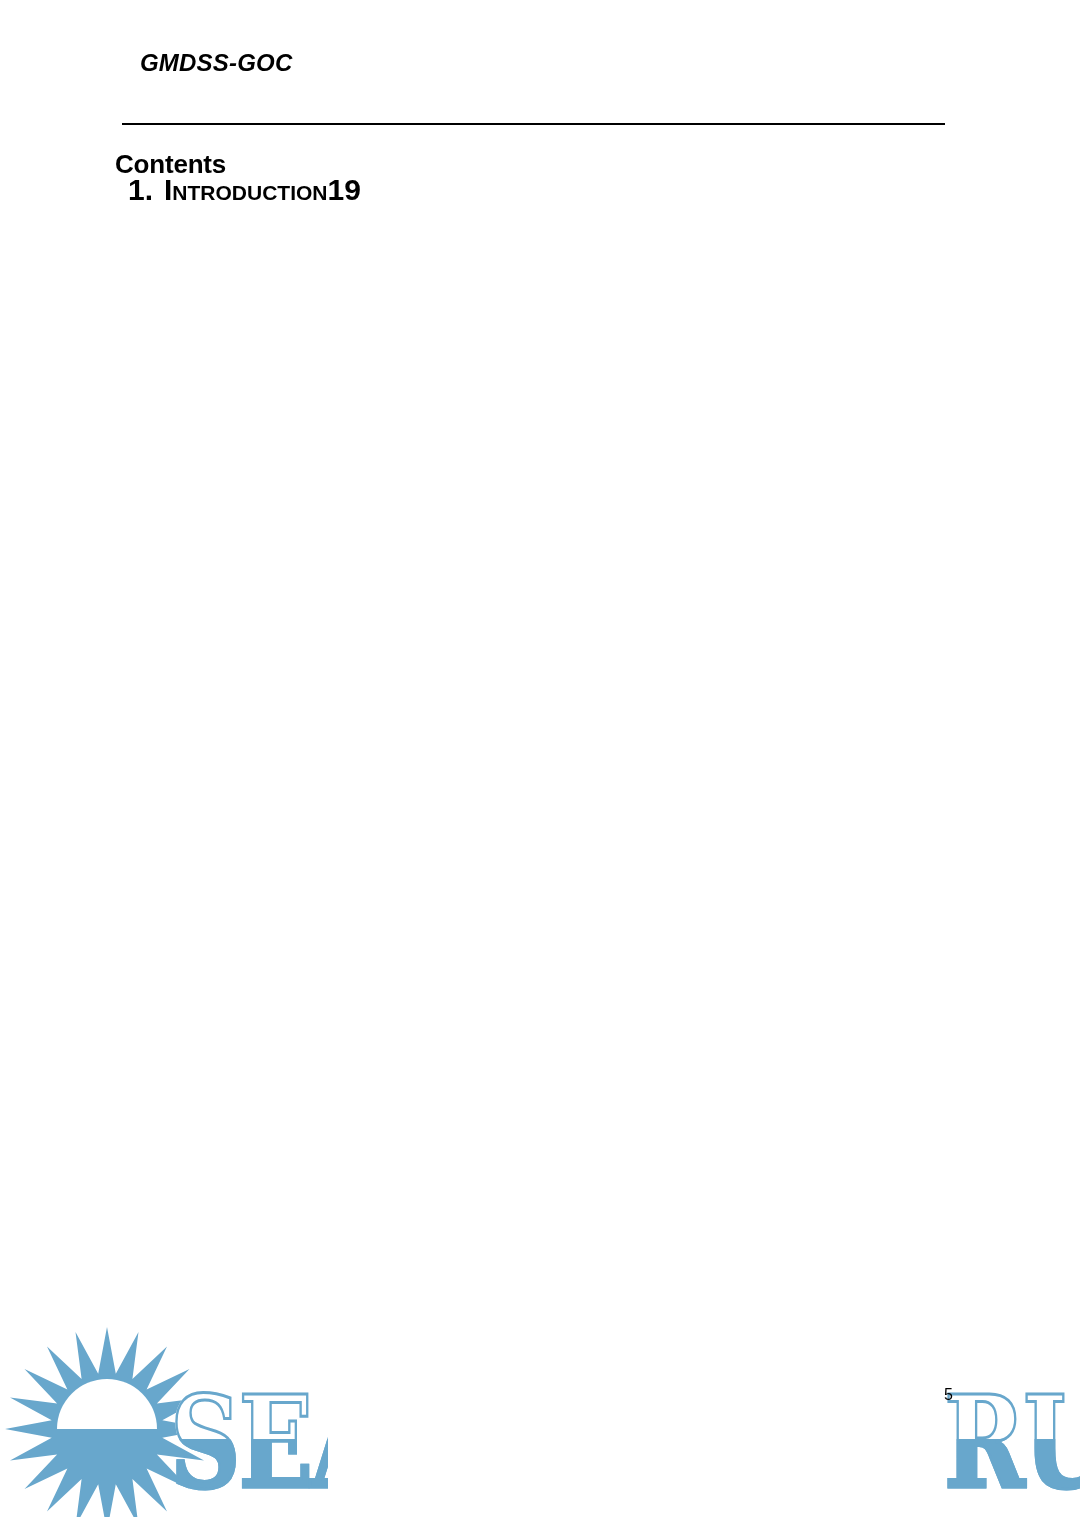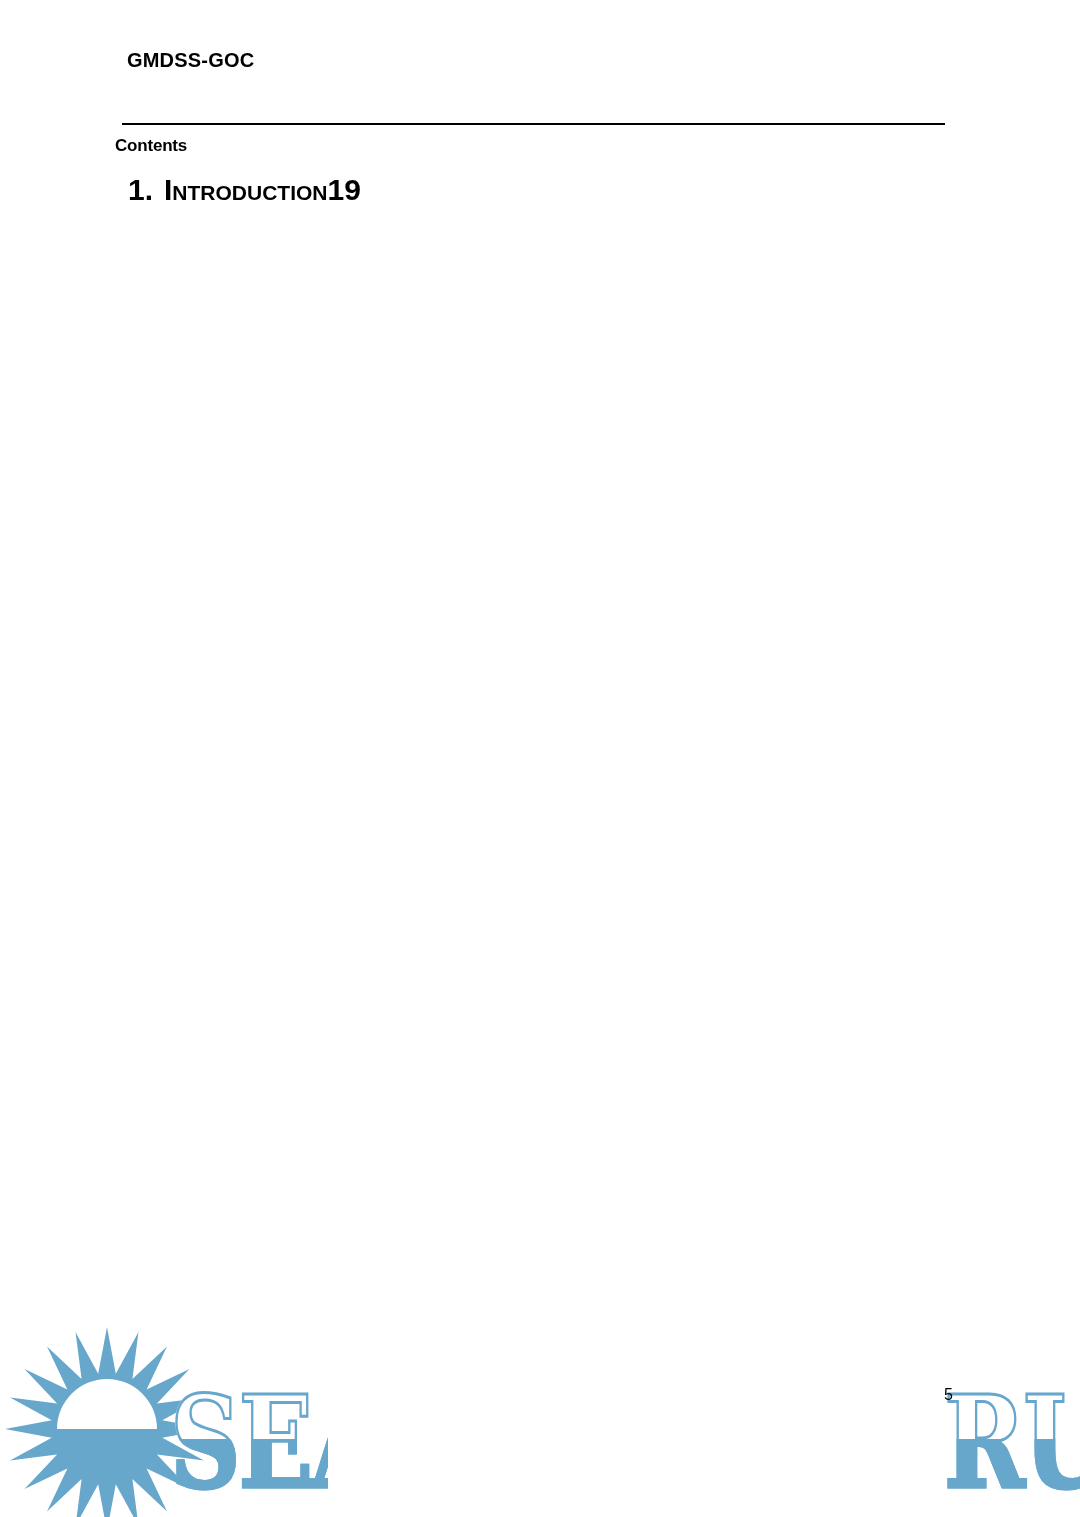--- a/index.html
+++ b/index.html
@@ -26,30 +26,30 @@
     transform-origin:left top;
     background:linear-gradient(to bottom,#ffffff 0%,#ffffff 48%,#68a7cc 48%,#68a7cc 100%);
     -webkit-background-clip:text;
     background-clip:text;
     color:transparent;
     -webkit-text-stroke:3px #68a7cc;
   }
   
   .content{position:absolute;inset:0;z-index:2;}
   .doc-header{
-    position:absolute;left:127px;top:49px;
-    font-size:20px;font-weight:bold;letter-spacing:0.2px;
+    position:absolute;left:140px;top:49px;
+    font-size:24px;font-weight:bold;letter-spacing:0.2px;font-style:italic;
   }
   .rule{
     position:absolute;left:122px;top:123px;width:823px;
     border-top:2px solid #000;height:0;
   }
   .contents-title{
-    position:absolute;left:115px;top:136px;
-    font-size:17px;font-weight:bold;letter-spacing:-0.2px;
+    position:absolute;left:115px;top:149px;
+    font-size:26px;font-weight:bold;letter-spacing:-0.2px;
   }
   .toc{
     position:absolute;left:126px;top:170px;width:815px;
     font-size:16px;
   }
   .toc-h{
     display:flex;align-items:baseline;position:relative;
     font-weight:bold;font-variant:small-caps;
     font-size:30px;line-height:40px;
     padding-left:2px;

